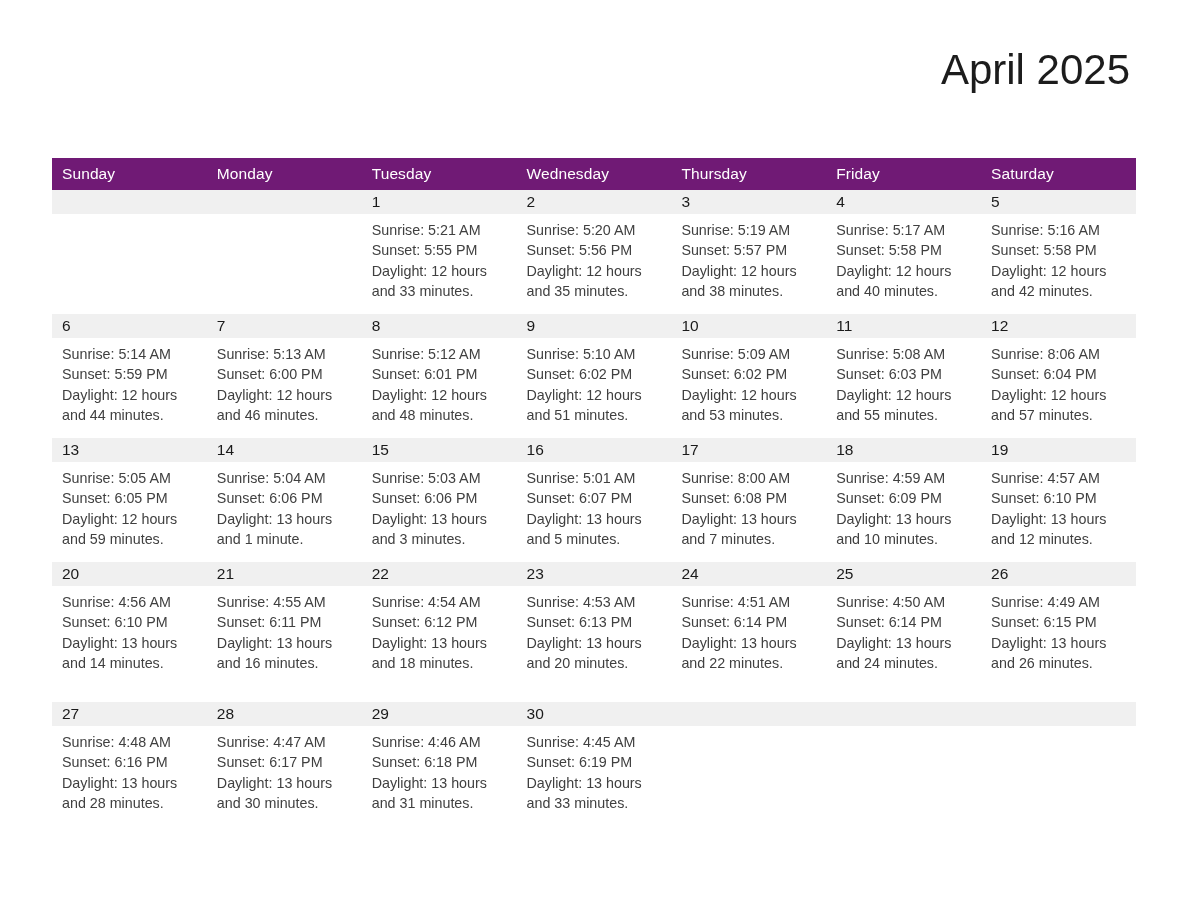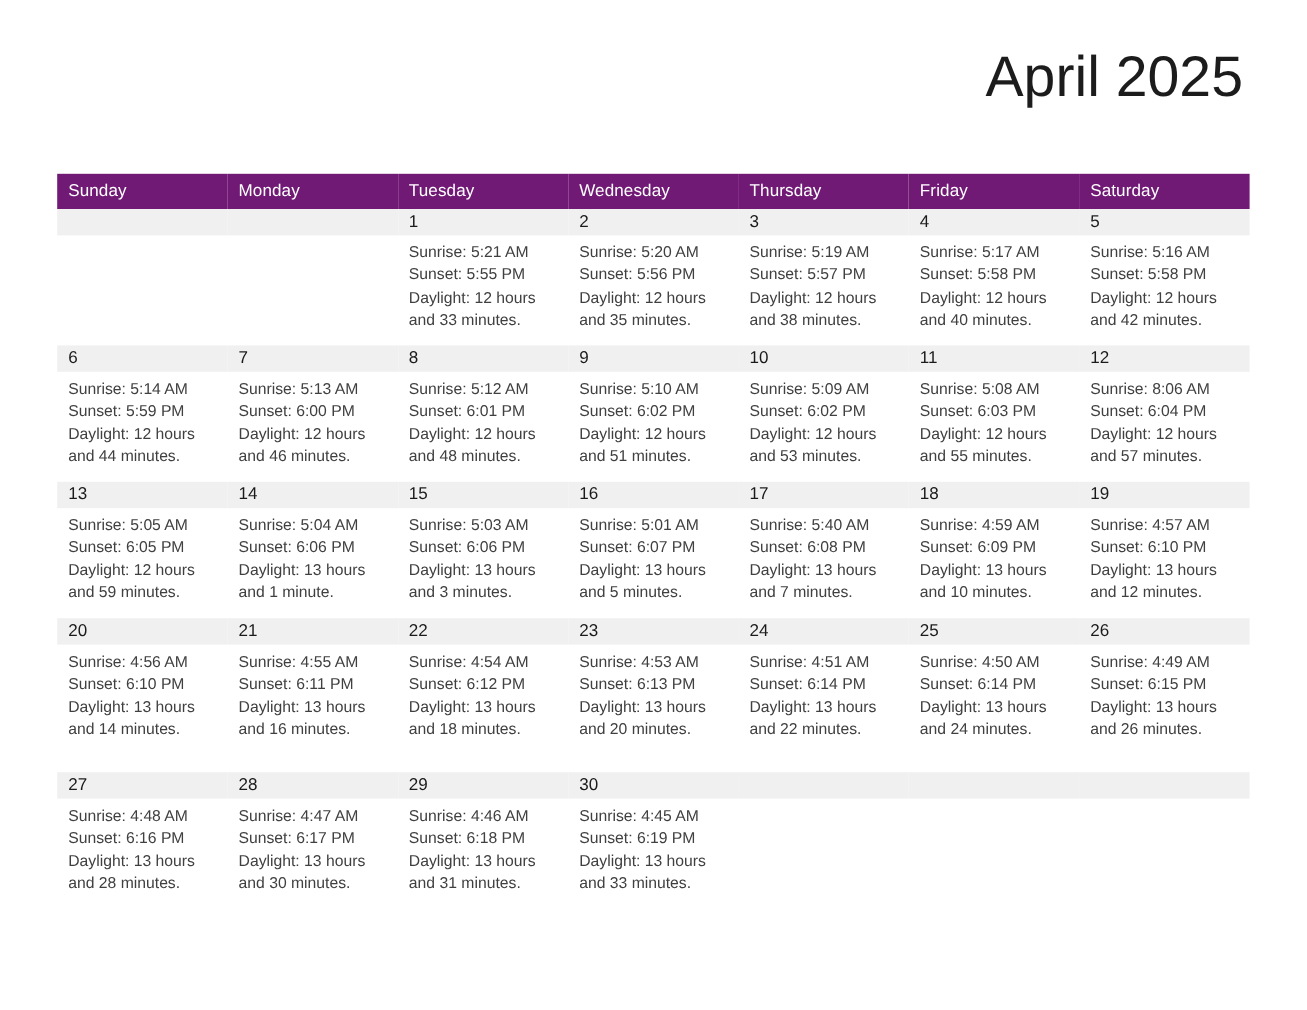--- a/index.html
+++ b/index.html
@@ -59,21 +59,21 @@
     font-size: 35px;
     line-height: 38px;
     color: #1878c8;
     font-weight: 400;
   }
 
   .title {
     position: absolute;
     right: 58px;
     top: 46px;
-    font-size: 52px;
+    font-size: 42px;
     line-height: 48px;
     color: #1c1c1c;
     text-align: center;
     white-space: nowrap;
     font-weight: 400;
   }
   .subtitle {
     position: absolute;
     right: 58px;
     top: 110px;
@@ -387,21 +387,21 @@
                 <div>Sunset: 6:07 PM</div>
                 <div>Daylight: 13 hours</div>
                 <div>and 5 minutes.</div>
               </div>
             </div>
           </td>
           <td>
             <div class="cell">
               <div class="daynum">17</div>
               <div class="details">
-                <div>Sunrise: 5:40 AM</div>
+                <div>Sunrise: 8:00 AM</div>
                 <div>Sunset: 6:08 PM</div>
                 <div>Daylight: 13 hours</div>
                 <div>and 7 minutes.</div>
               </div>
             </div>
           </td>
           <td>
             <div class="cell">
               <div class="daynum">18</div>
               <div class="details">

